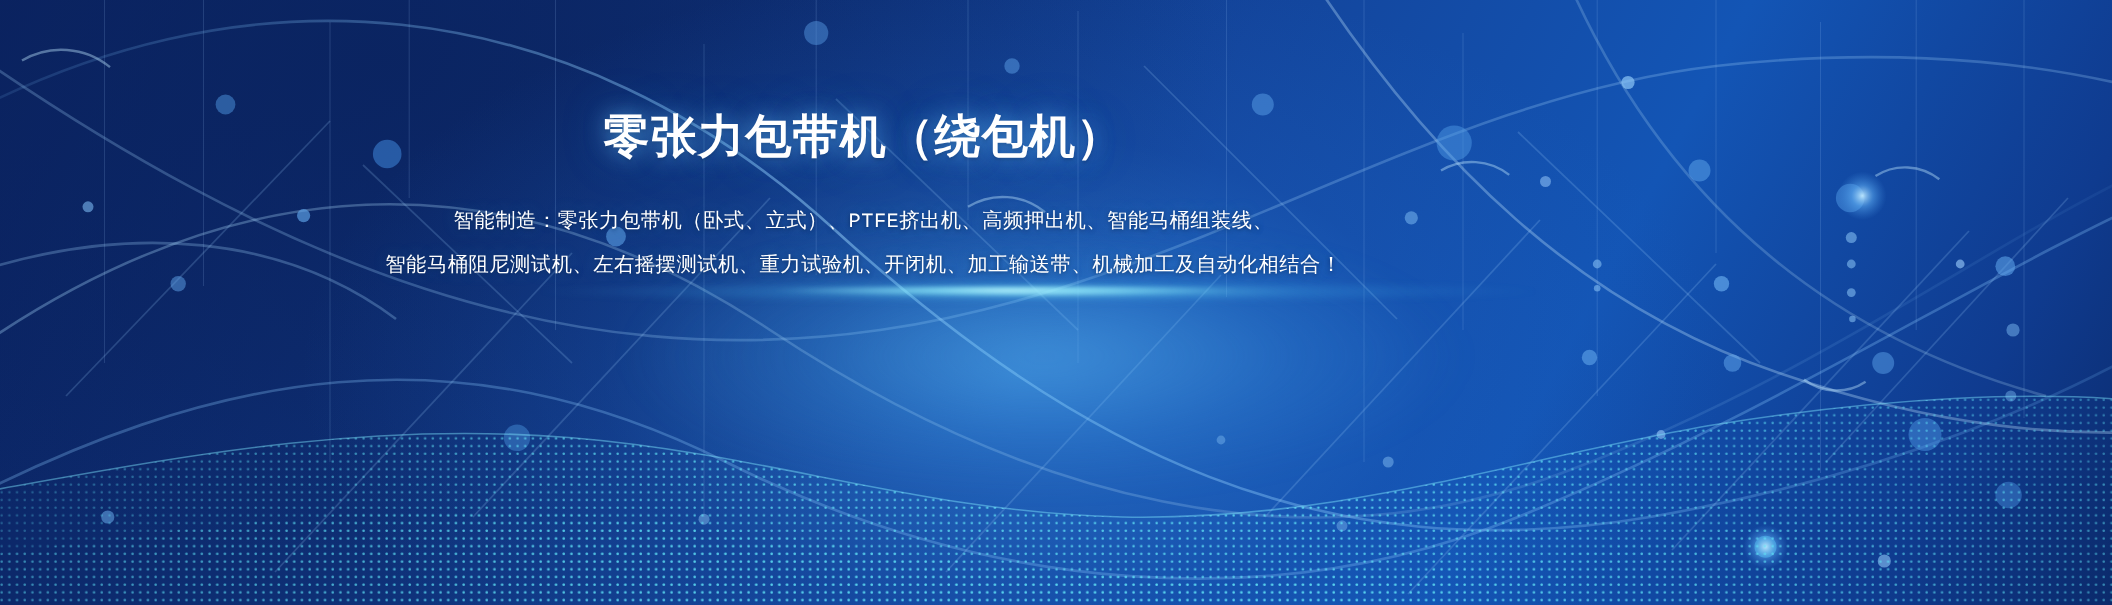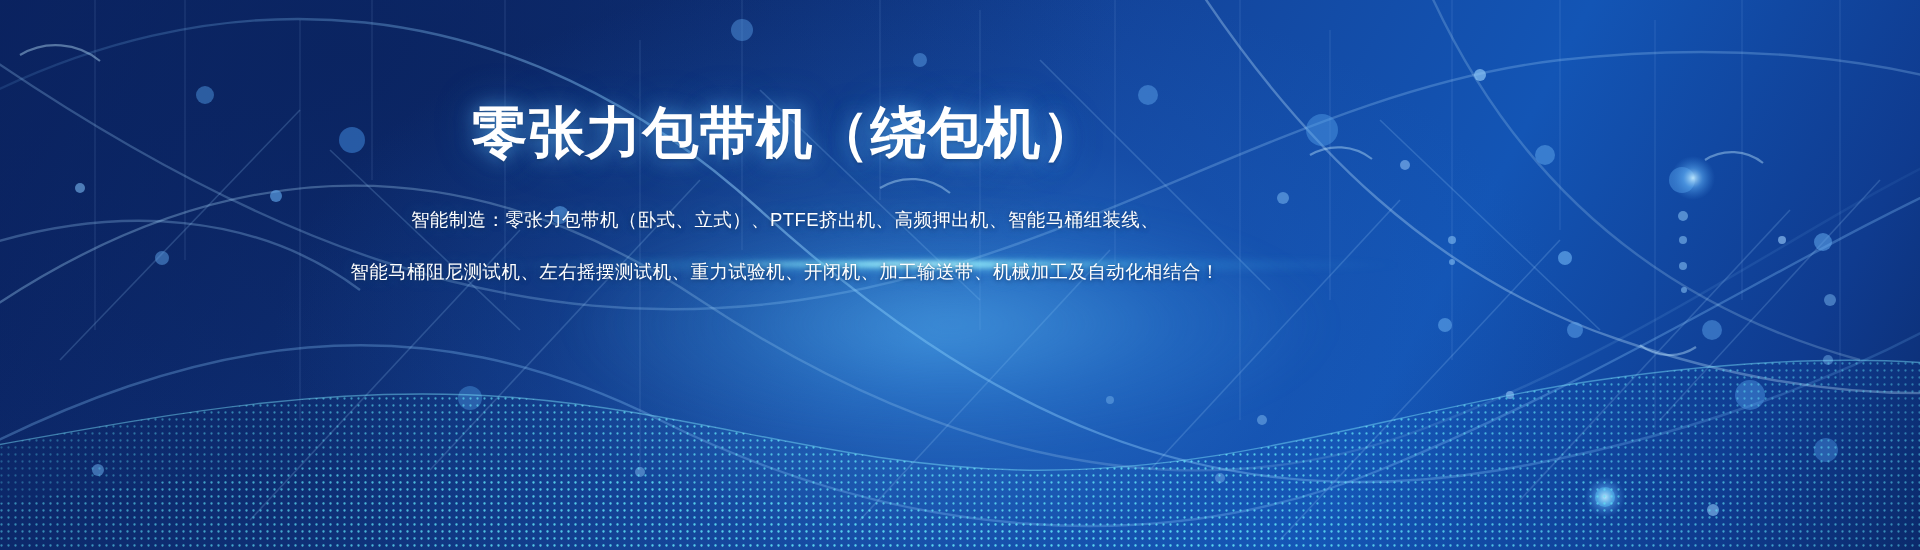--- a/index.html
+++ b/index.html
@@ -65,41 +65,41 @@
     flex-direction:column;
     align-items:center;
     justify-content:flex-start;
     padding-top:96px;
     z-index:8;
   }
 
   .headline {
     color:#ffffff;
     font-weight:bold;
-    font-size:56px;
+    font-size:42px;
     line-height:1.33;
     letter-spacing:1px;
     white-space:nowrap;
     text-shadow:
       0 0 18px rgba(110,200,255,0.55),
       0 0 42px rgba(60,150,235,0.42),
       0 2px 3px rgba(4,20,60,0.35);
   }
   .headline.second { margin-top:10px; letter-spacing:0px; }
 
   .subline {
     color:#ffffff;
     font-size:18.5px;
     line-height:1.5;
     letter-spacing:0.4px;
     white-space:nowrap;
     text-shadow:0 1px 4px rgba(6,28,70,0.7), 0 0 14px rgba(80,180,240,0.30);
   }
-  .subline.first { margin-top:36px; }
-  .subline.second { margin-top:24px; }
+  .subline.first { margin-top:36px;font-family:Liberation Mono, monospace; }
+  .subline.second { margin-top:10px; }
 
   .dot-wave { position:absolute; left:0; bottom:0; width:1920px; height:230px; }
 </style>
 </head>
 <body>
 
 <div class="banner">
 
   <div class="layer">
     <svg viewBox="0 0 1920 550" preserveAspectRatio="none" aria-hidden="true">

